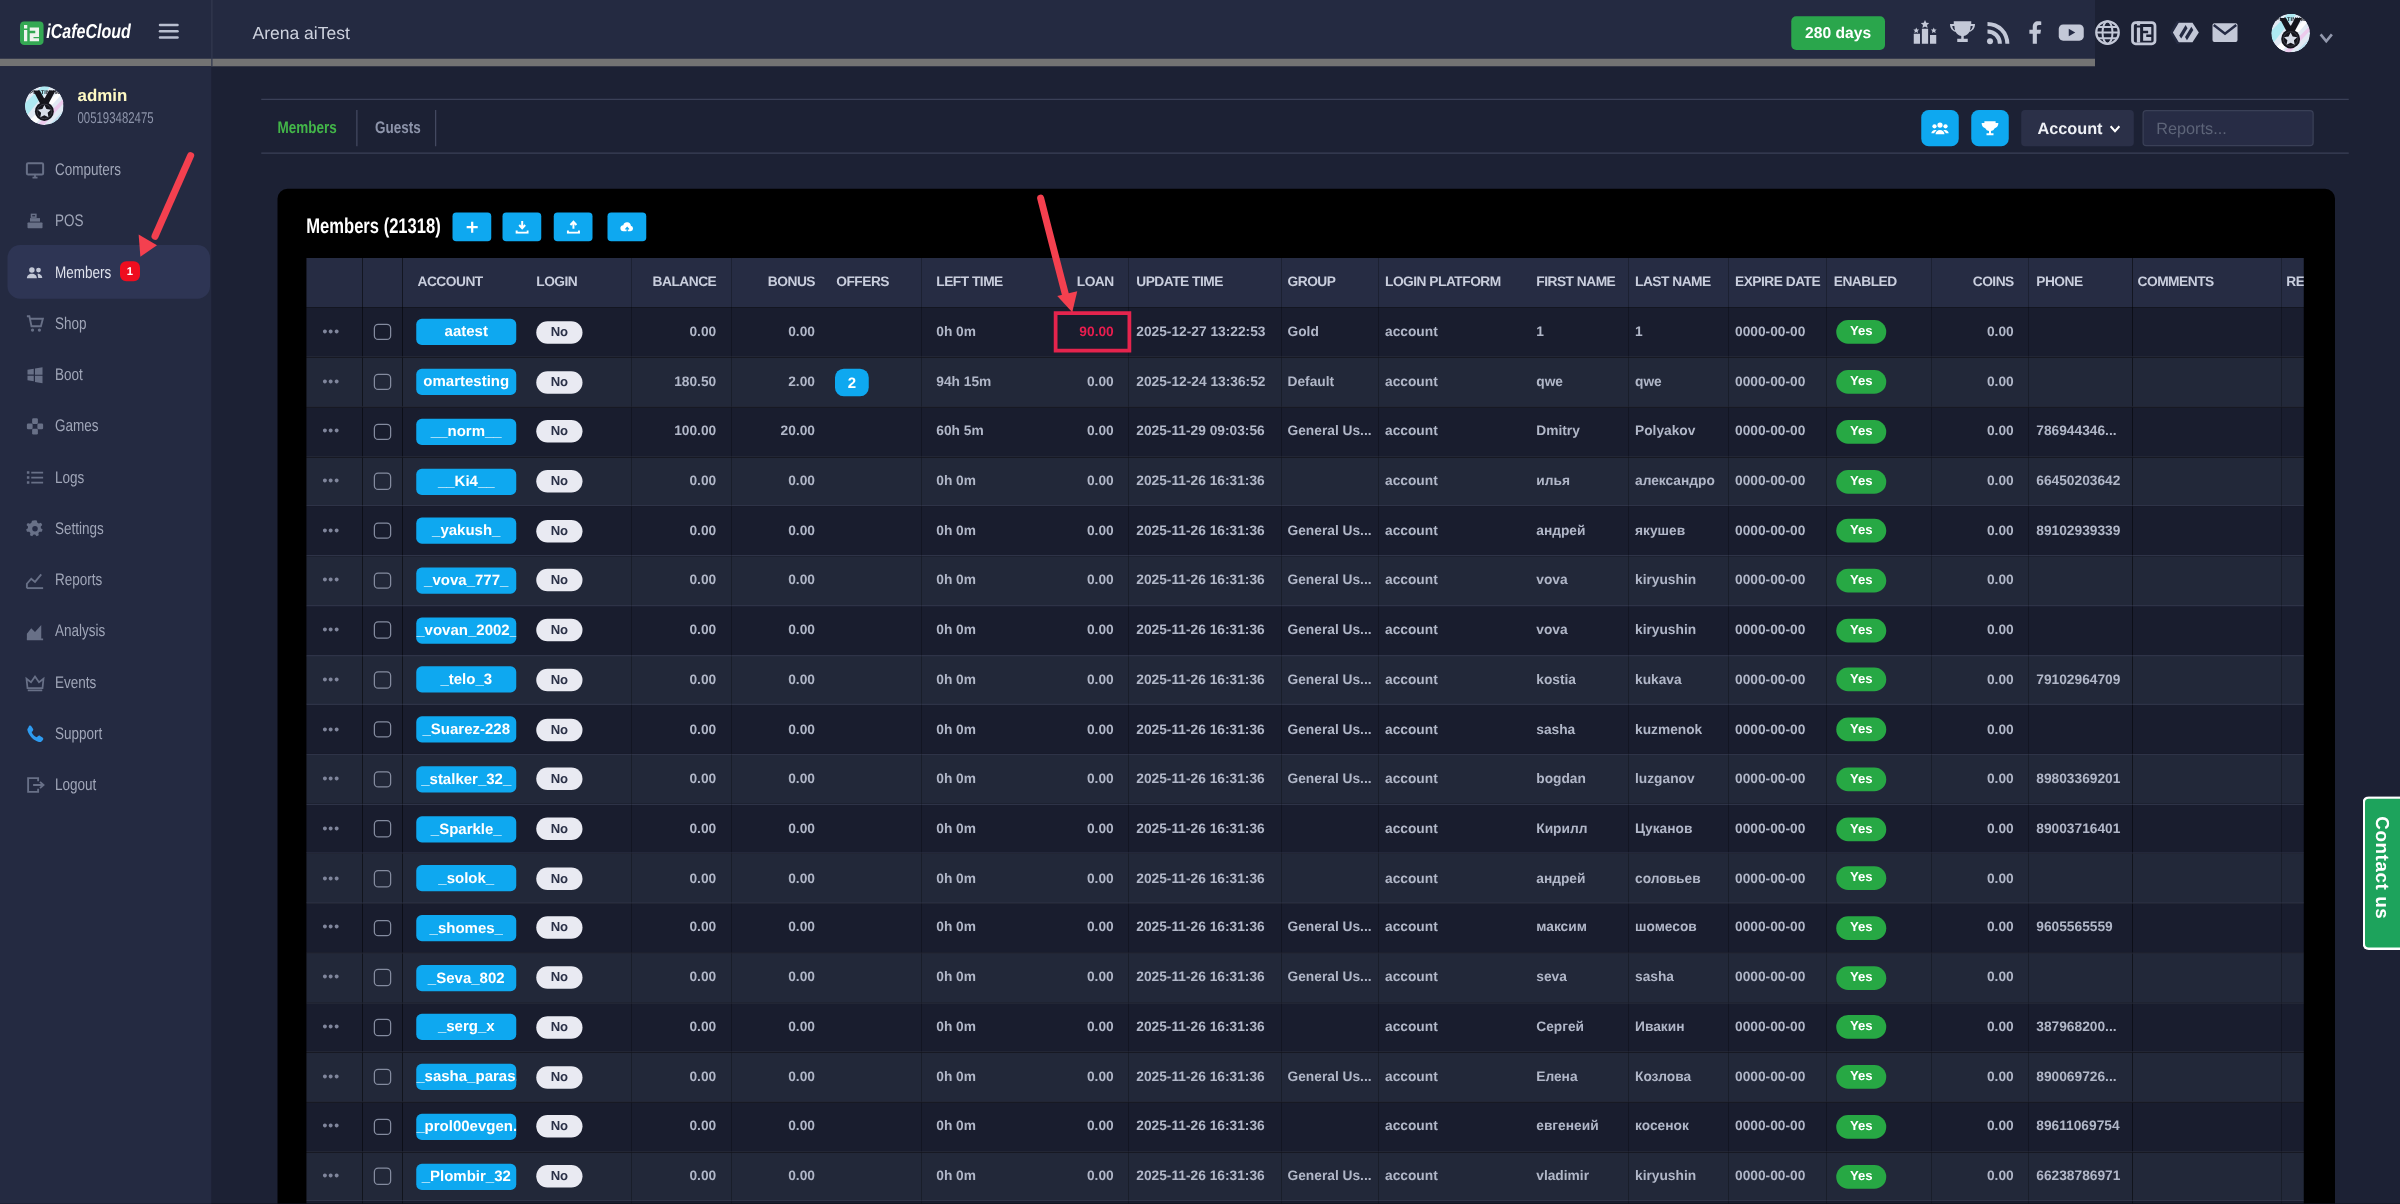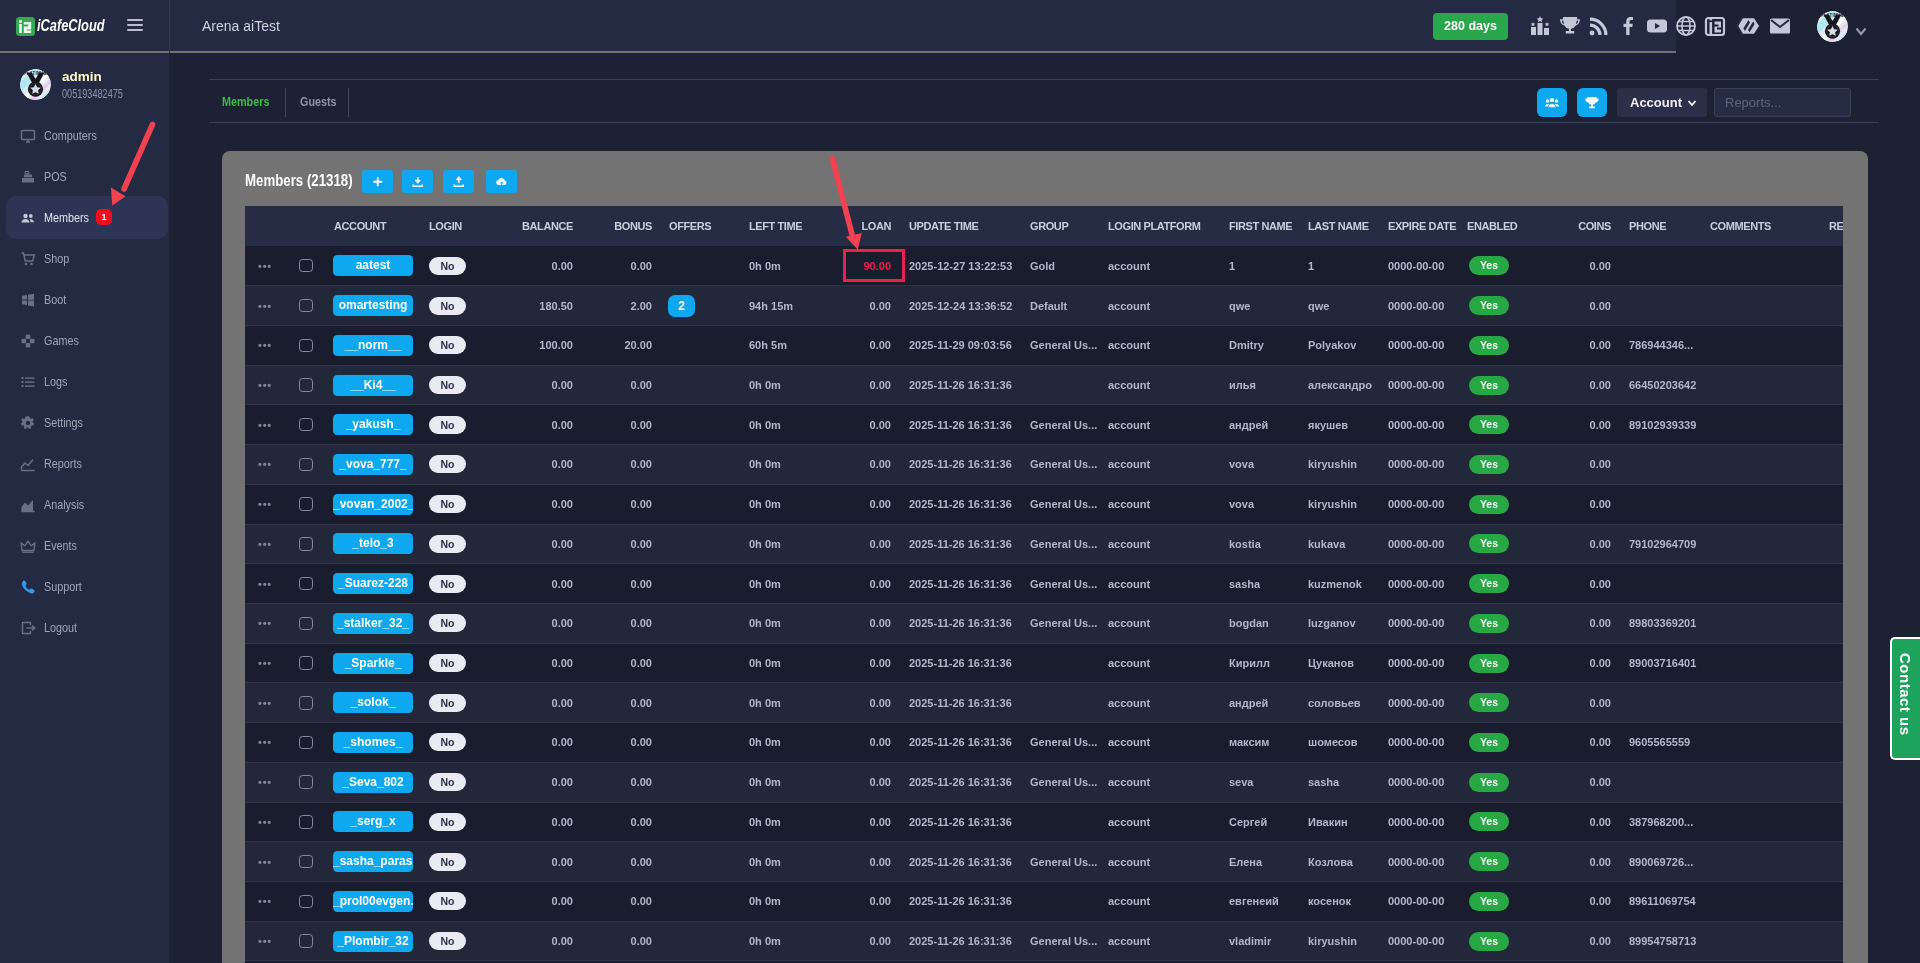--- a/index.html
+++ b/index.html
@@ -1,20 +1,20 @@
 <!DOCTYPE html>
 <html><head>
 <meta charset="utf-8">
 <style>
 * { margin:0; padding:0; box-sizing:border-box; }
 html,body { width:1920px; height:963px; overflow:hidden; }
 body { background:#1c2134; font-family:"Liberation Sans", sans-serif; position:relative; }
 
 
-.topbar { position:absolute; left:0; top:0; width:1676px; height:53px; background:#242a41; border-bottom:2px solid #737373; }
+.topbar { position:absolute; left:0; top:0; width:1676px; height:53px; background:#242a41; border-bottom:6px solid #737373; }
 .logo-box { position:absolute; left:16px; top:17px; width:19px; height:19px; }
 .logo-text { position:absolute; left:37px; top:17px; color:#fff; font-size:16px; font-weight:bold; font-style:italic; transform:scaleX(0.8); transform-origin:left; }
 .hamburger { position:absolute; left:127px; top:19px; width:16px; }
 .hamburger div { height:2px; background:#b9bfd0; margin-bottom:3px; border-radius:1px; }
 .page-title { position:absolute; left:202px; top:18px; color:#ced2de; font-size:14px; }
 .days-btn { position:absolute; left:1433px; top:13px; width:75px; height:27px; background:#2aa64c; border-radius:4px; color:#fff; font-size:12.5px; font-weight:bold; text-align:center; line-height:27px; }
 .tb-ic { position:absolute; top:14px; width:24px; height:24px; }
 .tb-ic svg { width:100%; height:100%; }
 .avatar { position:absolute; left:1817px; top:11px; width:31px; height:31px; border-radius:50%; overflow:hidden; }
 .chev { position:absolute; left:1855px; top:22px; width:10px; height:10px; }
@@ -40,21 +40,21 @@
 .tab.m { left:13px; color:#43b649; }
 .tab.g { left:91px; color:#8d94aa; }
 .tabsep { position:absolute; top:8px; width:1px; height:29px; background:#434960; }
 .fbtn { position:absolute; top:8px; width:30px; height:29px; background:#0ea8f0; border-radius:6px; display:flex; align-items:center; justify-content:center; }
 .fbtn svg { width:16px; height:16px; }
 .acct-select { position:absolute; left:1408px; top:8px; width:90px; height:29px; background:#2b3048; border-radius:3px; color:#eef0f5; font-size:13px; font-weight:bold; line-height:29px; padding-left:13px; }
 .acct-select svg { position:absolute; right:10px; top:10px; width:10px; height:10px; }
 .search { position:absolute; left:1505px; top:8px; width:137px; height:29px; background:#272c45; border:1px solid #3a4057; border-radius:3px; color:#5d6478; font-size:13px; line-height:27px; padding-left:10px; }
 
 
-.card { position:absolute; left:222px; top:151px; width:1646px; height:812px; background:#737373; border-radius:8px 8px 0 0; }
+.card { position:absolute; left:222px; top:151px; width:1646px; height:812px; background:#000000; border-radius:8px 8px 0 0; }
 .card-title { position:absolute; left:23px; top:20px; color:#fff; font-size:17px; font-weight:bold; transform:scaleX(0.78); transform-origin:left; white-space:nowrap; }
 .cbtn { position:absolute; top:19px; width:31px; height:23px; background:#0ea8f0; border-radius:3px; display:flex; align-items:center; justify-content:center; }
 .cbtn svg { width:11.5px; height:11.5px; }
 
 
 .tblwrap { position:absolute; left:23px; top:55px; width:1598px; height:757px; overflow:hidden; }
 table { border-collapse:collapse; table-layout:fixed; width:1675px; }
 th, td { padding:0; font-size:11px; overflow:hidden; white-space:nowrap; }
 thead tr { height:40px; background:#262c43; }
 thead th { color:#c9cedd; font-weight:bold; text-align:left; font-size:11px; letter-spacing:-0.4px; }
@@ -879,21 +879,21 @@
             <td class="pl12">0h 0m</td>
             <td class="num">0.00</td>
             <td class="pl6">2025-11-26 16:31:36</td>
             <td class="pl5">General Us...</td>
             <td class="pl5">account</td>
             <td class="pl5">vladimir</td>
             <td class="pl5">kiryushin</td>
             <td class="pl5">0000-00-00</td>
             <td><span class="yesp">Yes</span></td>
             <td class="num">0.00</td>
-            <td class="pl6">89954758713</td>
+            <td class="pl6">66238786971</td>
             <td class="pl4"></td>
             <td class="pl4"></td>
           </tr>
           <tr class="d">
             <td class="dots">•••</td>
             <td></td>
             <td></td>
             <td></td>
             <td class="num">0.00</td>
             <td class="num">0.00</td>

